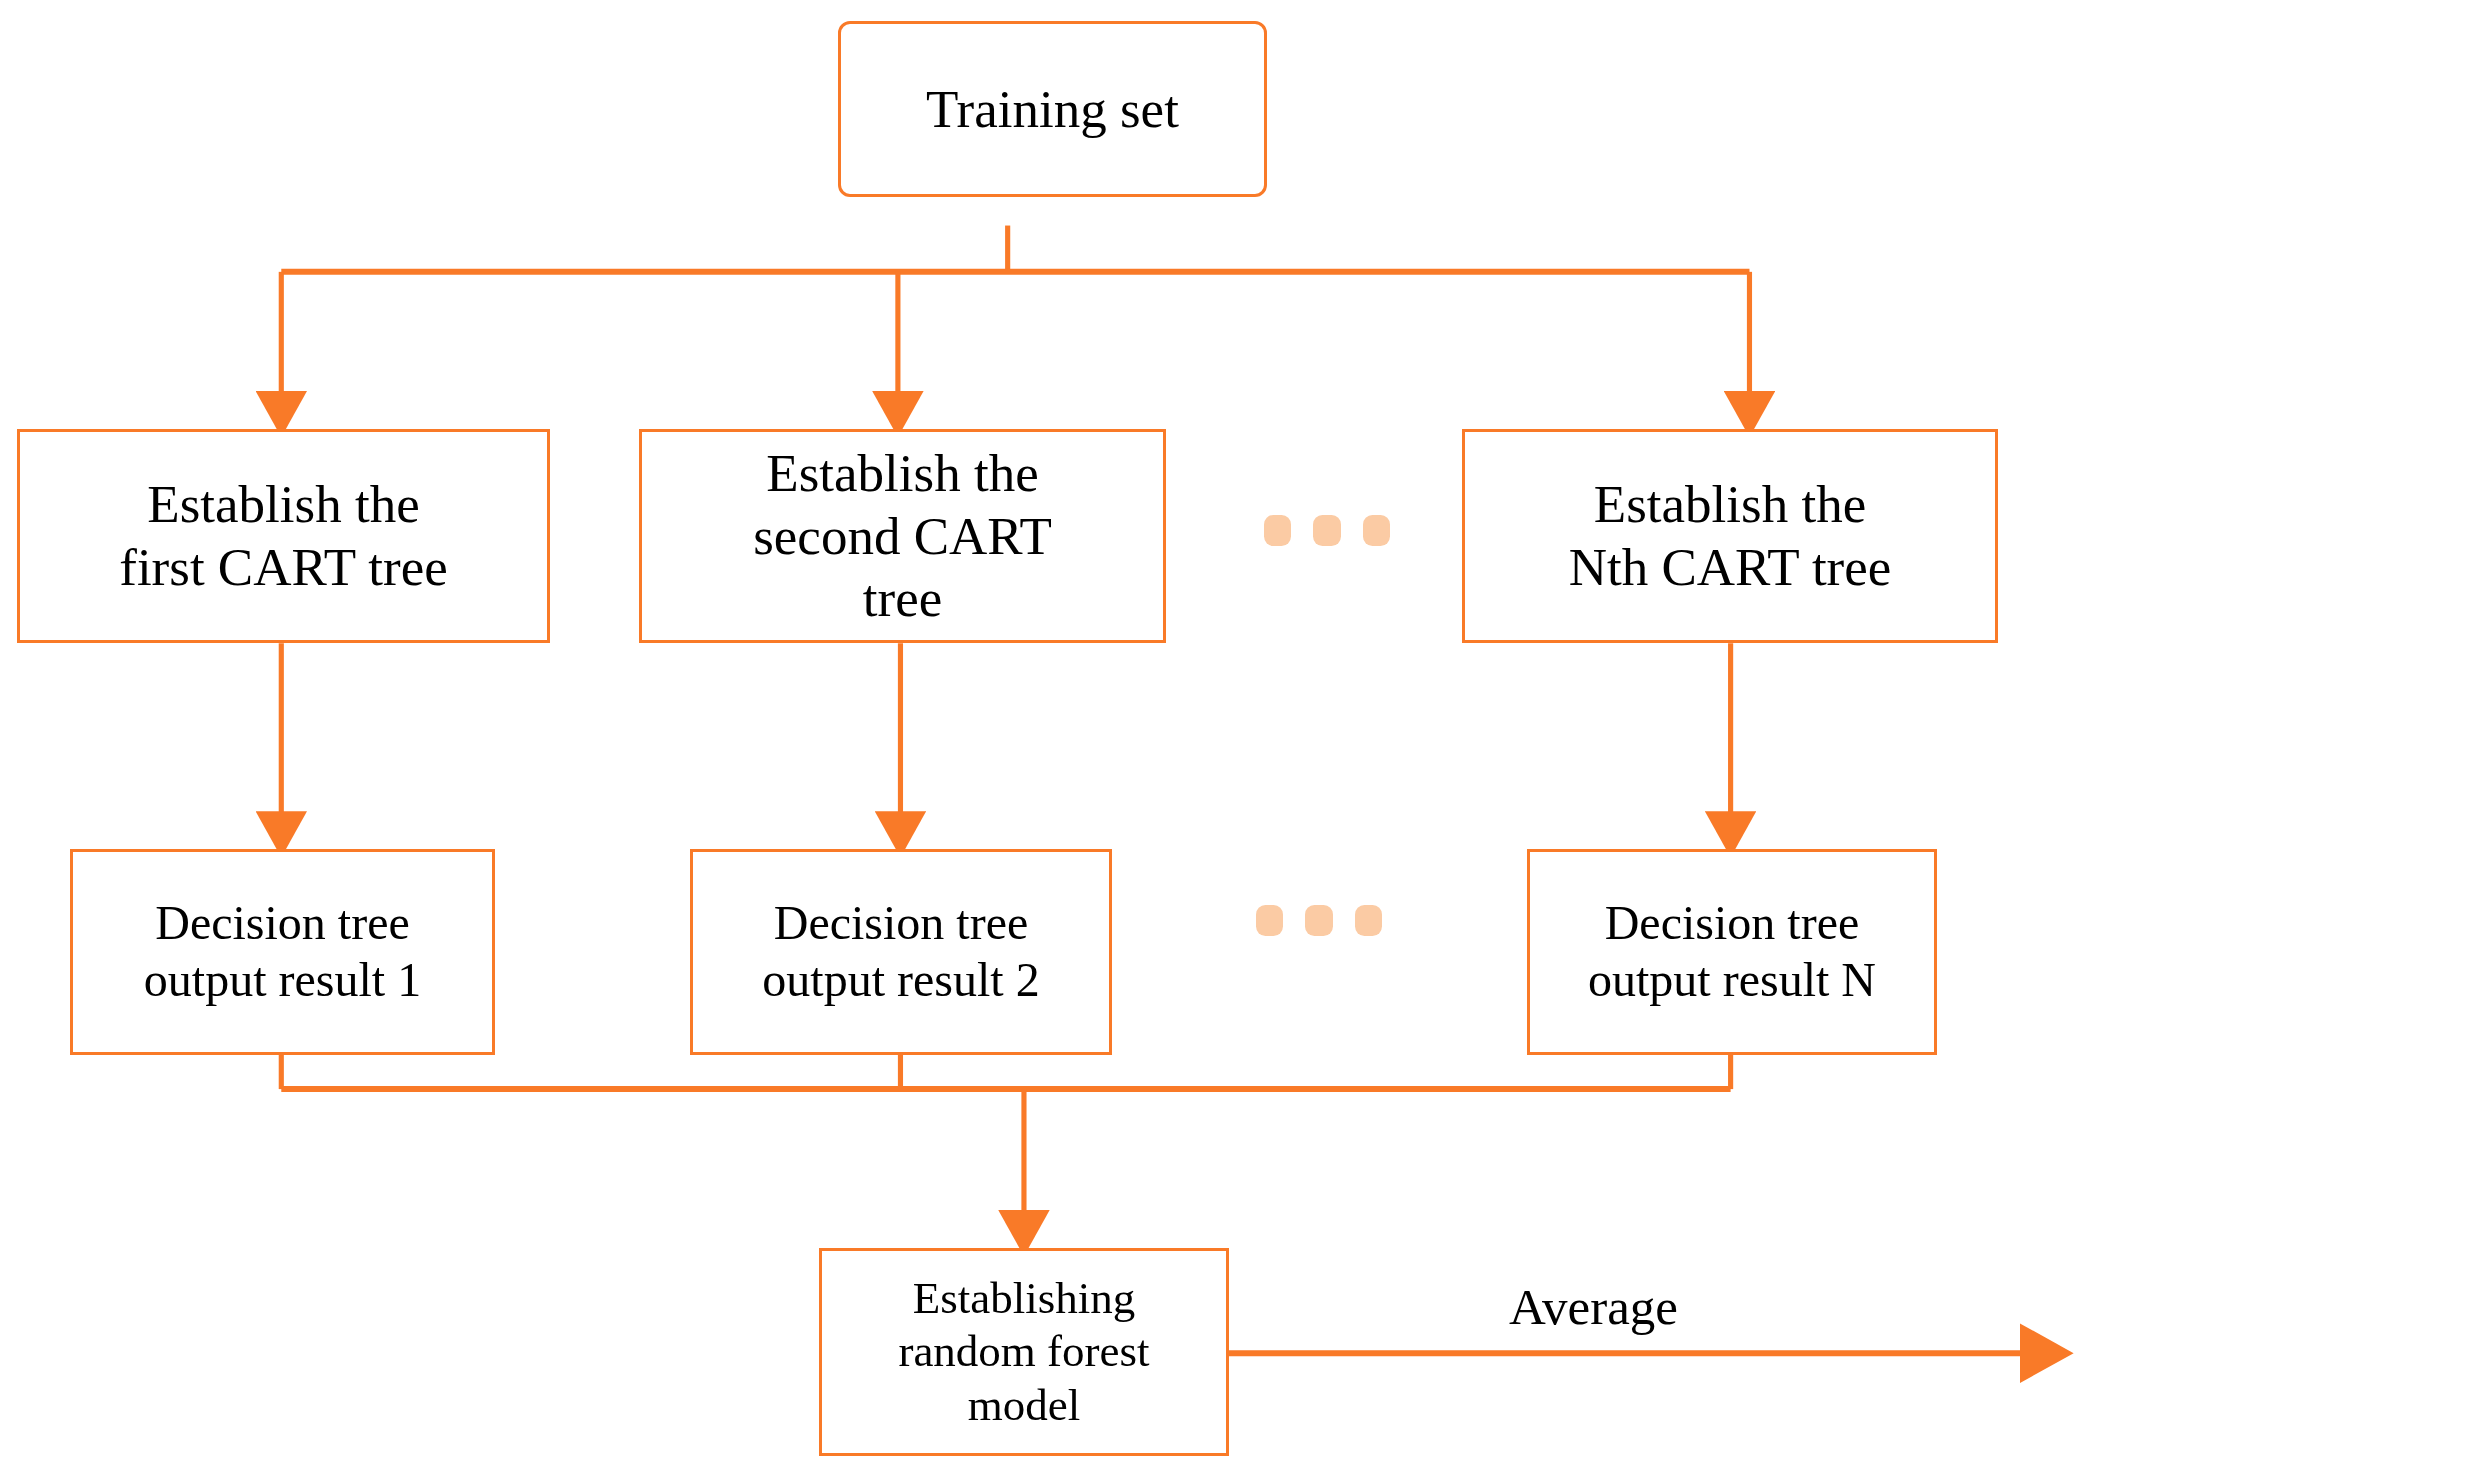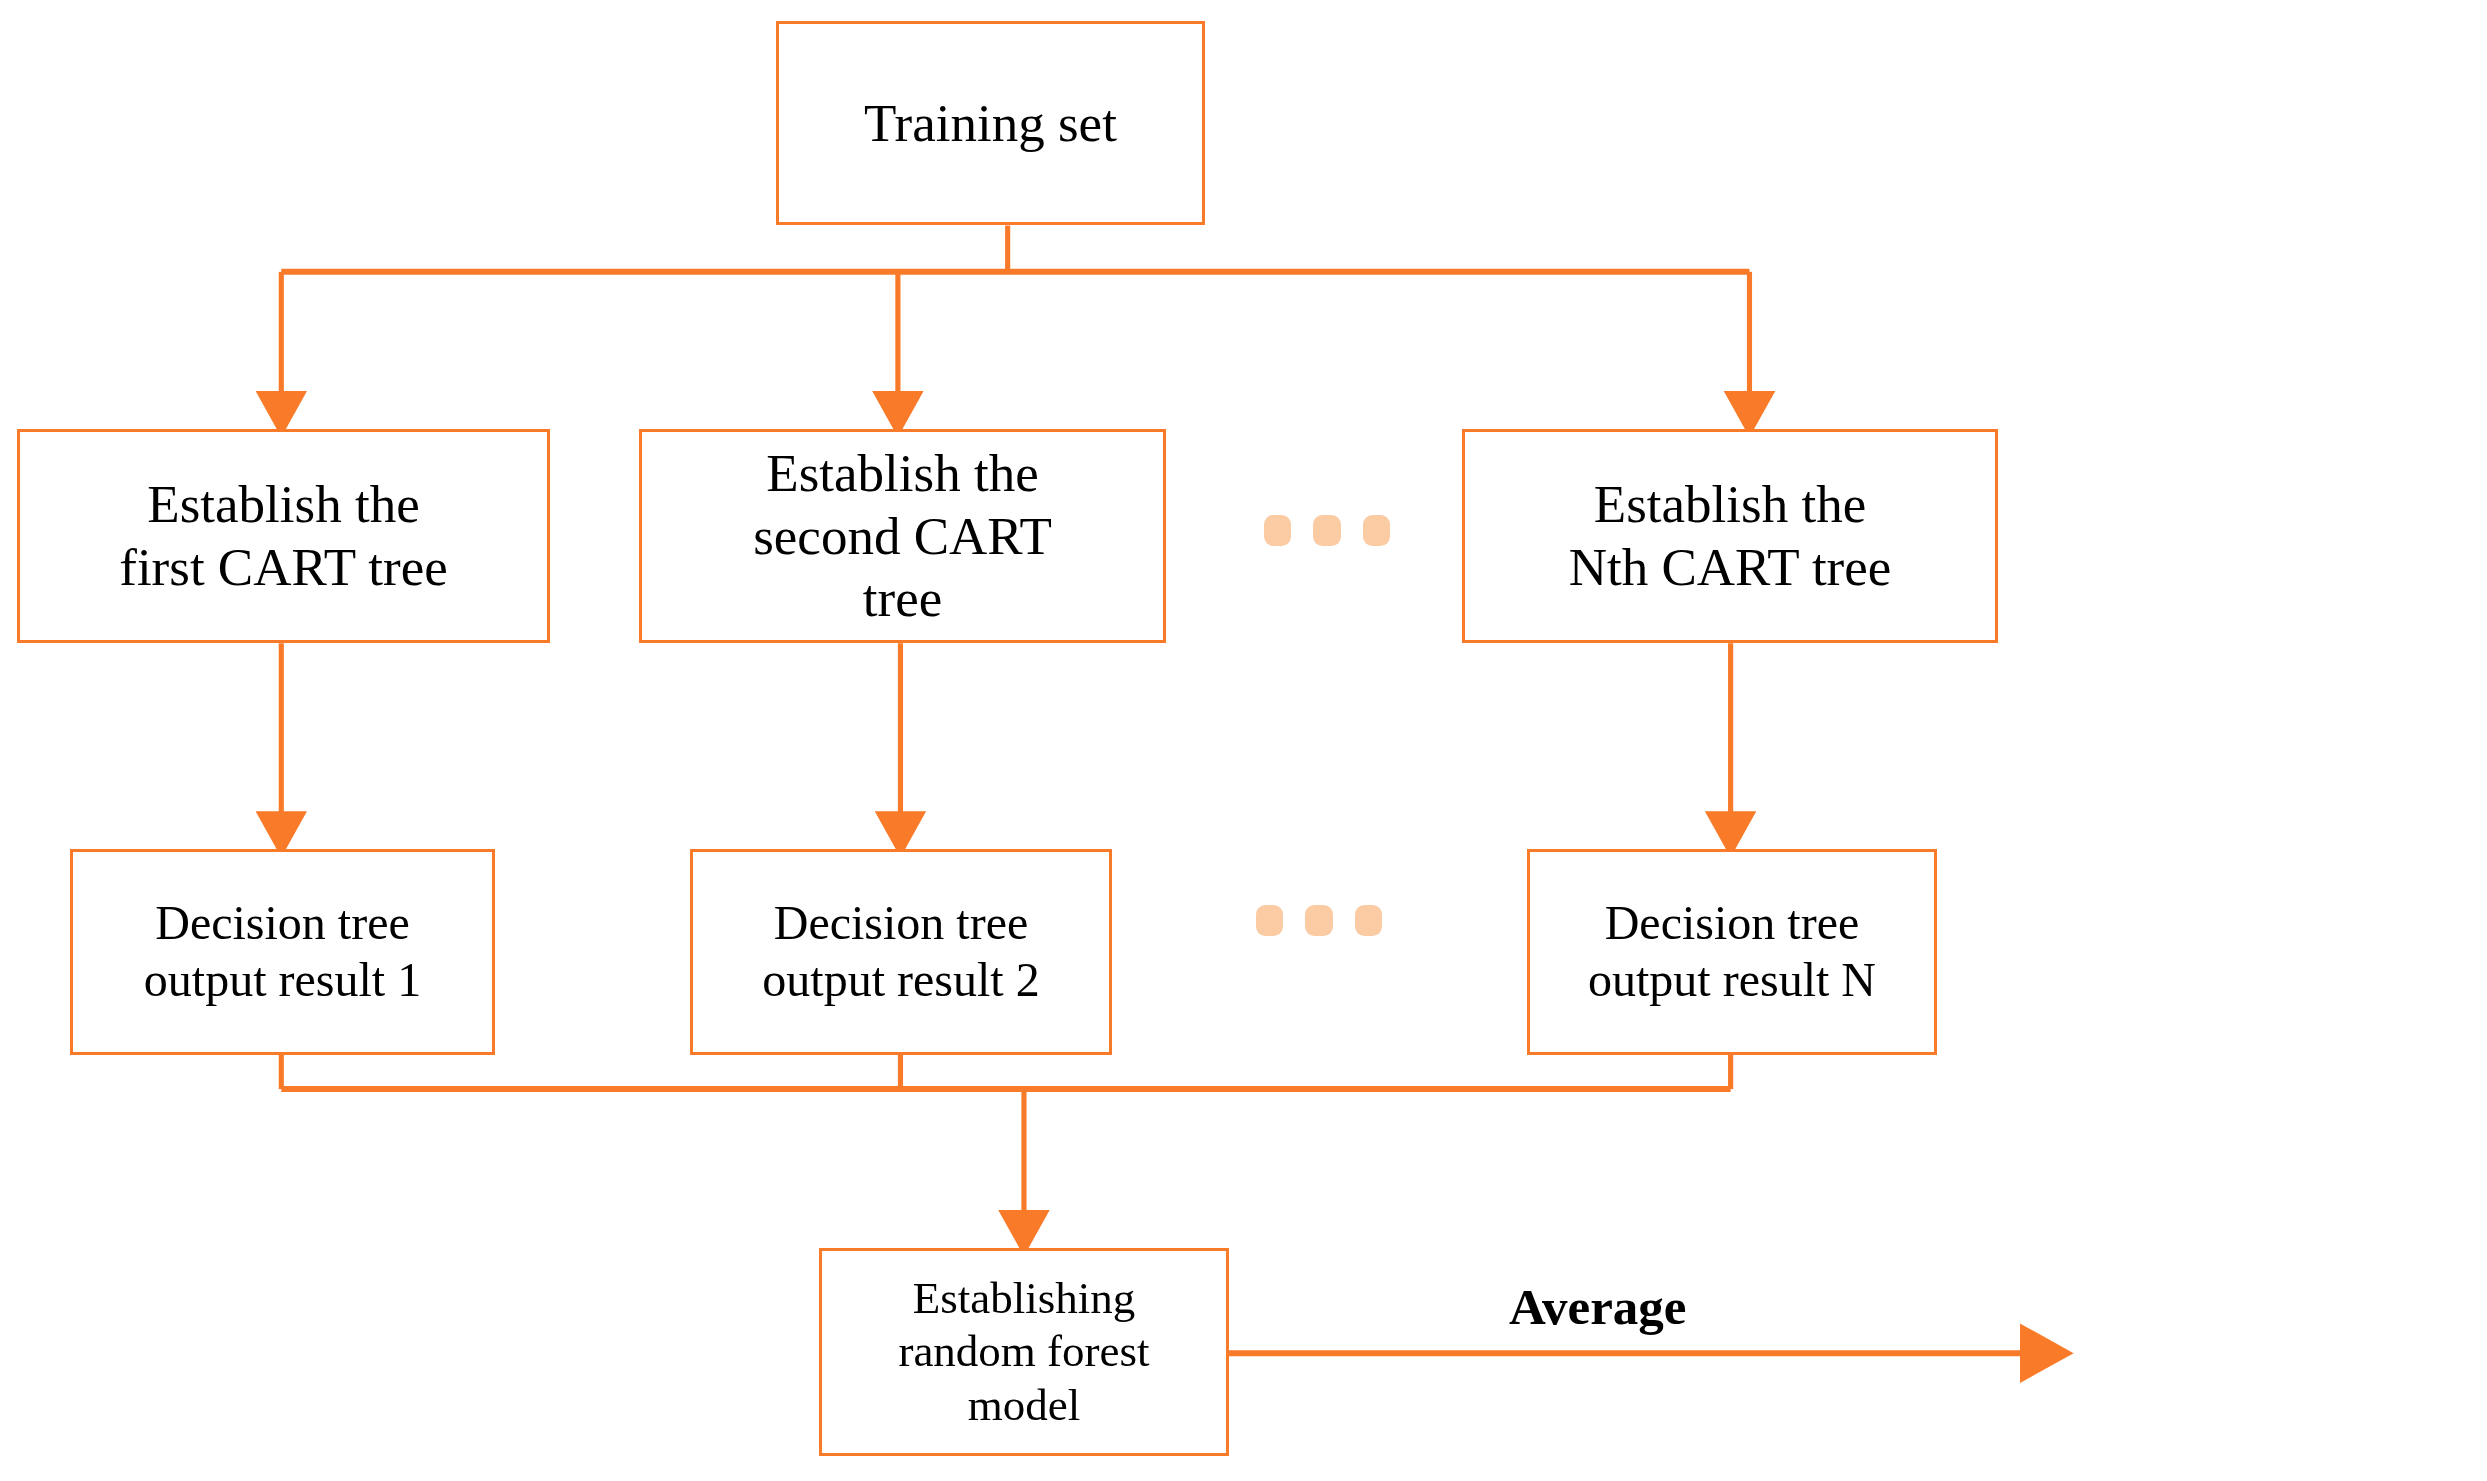--- a/index.html
+++ b/index.html
@@ -34,21 +34,21 @@
     text-align: center;
     color: #000000;
     line-height: 1.18;
     white-space: pre-line;
     padding: 0 6.9px;
   }
   .node-lg { font-size: 53px; }
   .node-md { font-size: 48px; font-family: Liberation Serif, serif; }
   .node-sm { font-size: 45px; }
 
-  #node-training-set { left: 776px;  top: 21.4px;   width: 429px; height: 204px; }
+  #node-training-set { left: 838px;  top: 21.4px;   width: 429px; height: 176px; border-radius: 12px; }
   #node-cart-1       { left: 17px;   top: 429px;  width: 533px; height: 214px; }
   #node-cart-2       { left: 639px;  top: 429px;  width: 527px; height: 214px; }
   #node-cart-n       { left: 1462px; top: 429px;  width: 536px; height: 214px; }
   #node-result-1     { left: 70px;   top: 849px;  width: 425px; height: 206px; }
   #node-result-2     { left: 690px;  top: 849px;  width: 422px; height: 206px; }
   #node-result-n     { left: 1527px; top: 849px;  width: 410px; height: 206px; }
   #node-rf-model     { left: 819px;  top: 1248px; width: 410px; height: 208px; }
   #node-forecast     { left: 2058px; top: 1248px; width: 412px; height: 208px; }
 
   .ellipsis {
@@ -65,21 +65,20 @@
     background: #FBCBA4;
   }
   #ellipsis-row-1 { left: 1264px; top: 515px; }
   #ellipsis-row-2 { left: 1256px; top: 905px; }
 
   .edge-label {
     position: absolute;
     color: #000000;
     font-size: 51px;
     white-space: nowrap;
-    font-weight: bold;
   }
   #label-average { left: 1509px; top: 1278px; }
 </style>
 </head>
 <body>
 
 <div id="stage">
 
   <svg id="flow-svg" viewBox="0 0 2900 1727" preserveAspectRatio="none">
     <defs>

